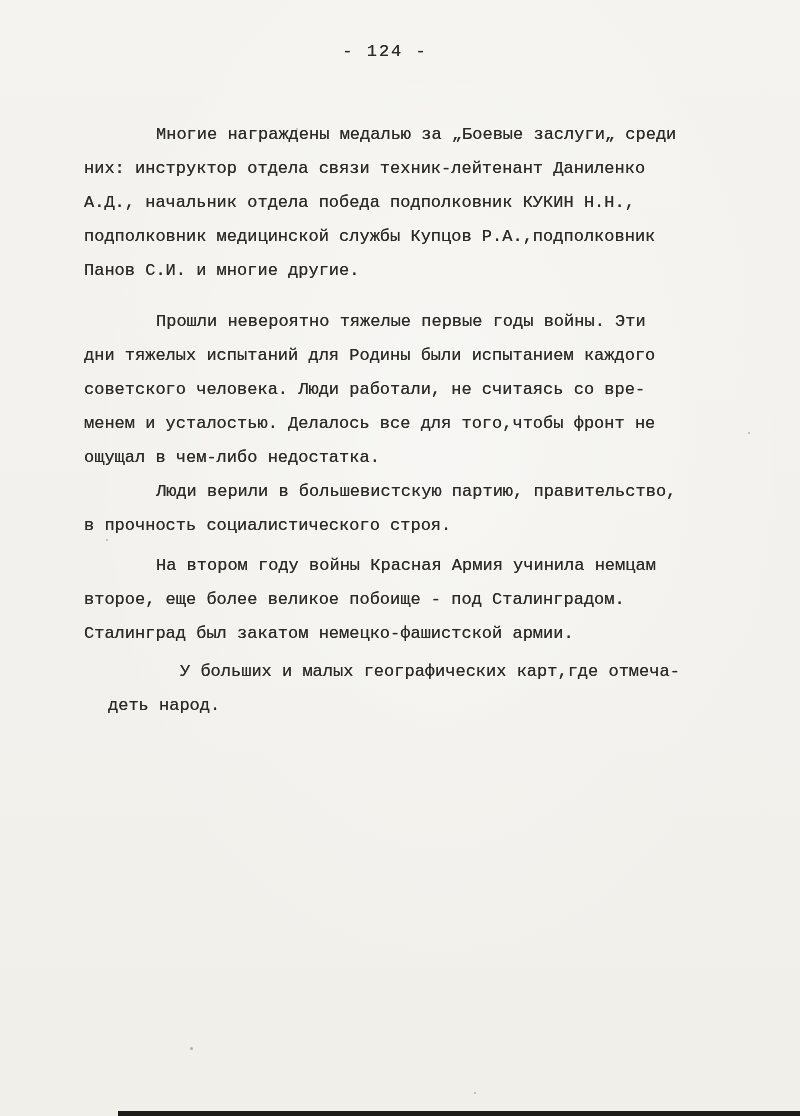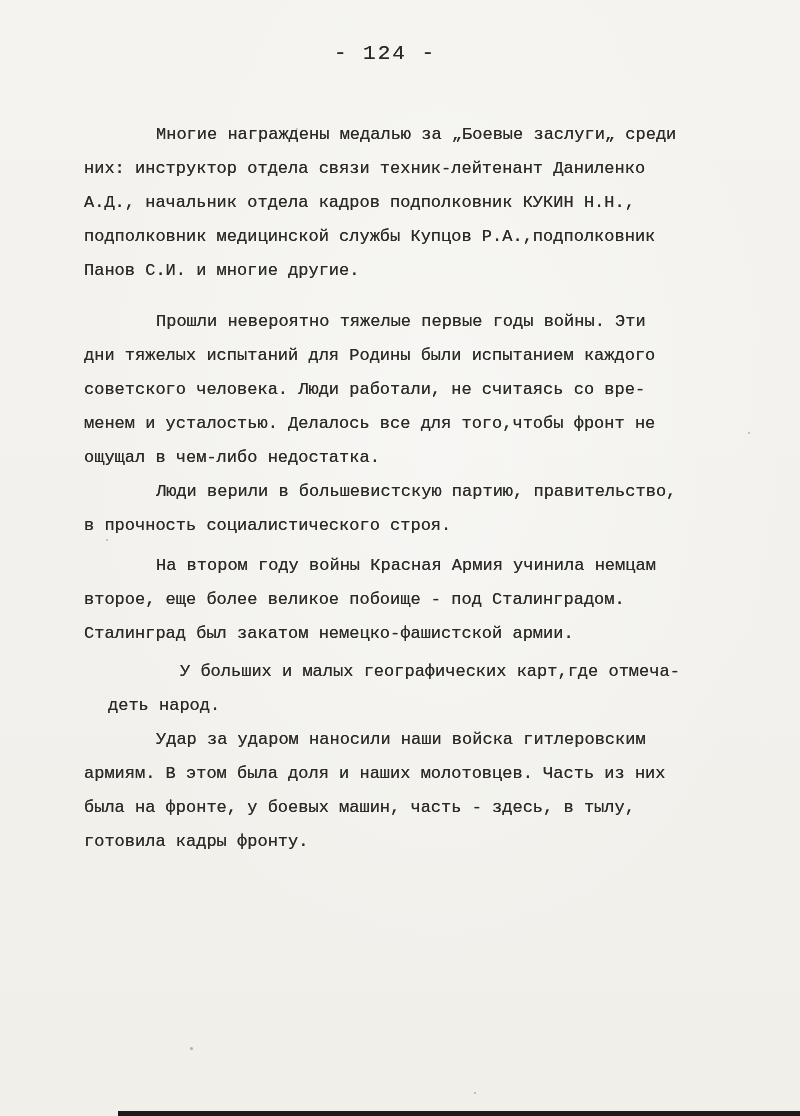--- a/index.html
+++ b/index.html
@@ -21,21 +21,21 @@
     background:
       radial-gradient(ellipse at 55% 40%, rgba(255,255,255,0.35) 0%, rgba(0,0,0,0) 60%),
       linear-gradient(180deg, #f4f3ef 0%, #f2f1ed 55%, #f1efe9 100%);
   }
   .page-number {
     position: absolute;
     top: 42px;
     left: 0;
     width: 770px;
     text-align: center;
-    font-size: 21px;
+    font-size: 17px;
     letter-spacing: 2px;
     text-shadow: 0 0 0.6px rgba(43,42,39,0.85);
   }
   .body-text {
     position: absolute;
     top: 118px;
     left: 84px;
     width: 690px;
     font-size: 17px;
     line-height: 34px;
@@ -73,21 +73,21 @@
 
 <div class="page">
 
   <div class="page-number">- 124 -</div>
 
   <div class="body-text">
 
     <div class="paragraph">
       <div class="line indent">Многие награждены медалью за „Боевые заслуги„ среди</div>
       <div class="line">них: инструктор отдела связи техник-лейтенант Даниленко</div>
-      <div class="line">А.Д., начальник отдела кадров подполковник КУКИН Н.Н.,</div>
+      <div class="line">А.Д., начальник отдела победа подполковник КУКИН Н.Н.,</div>
       <div class="line">подполковник медицинской службы Купцов Р.А.,подполковник</div>
       <div class="line">Панов С.И. и многие другие.</div>
     </div>
 
     <div class="paragraph gap-lg">
       <div class="line indent">Прошли невероятно тяжелые первые годы войны. Эти</div>
       <div class="line">дни тяжелых испытаний для Родины были испытанием каждого</div>
       <div class="line">советского человека. Люди работали, не считаясь со вре-</div>
       <div class="line">менем и усталостью. Делалось все для того,чтобы фронт не</div>
       <div class="line">ощущал в чем-либо недостатка.</div>
@@ -103,26 +103,20 @@
       <div class="line indent">На втором году войны Красная Армия учинила немцам</div>
       <div class="line">второе, еще более великое побоище - под Сталинградом.</div>
       <div class="line">Сталинград был закатом немецко-фашистской армии.</div>
     </div>
 
     <div class="paragraph gap-xs">
       <div class="line indent">У больших и малых географических карт,где отмеча-</div>
       <div class="line">деть народ.</div>
     </div>
 
-    <div class="paragraph">
-      <div class="line indent">Удар за ударом наносили наши войска гитлеровским</div>
-      <div class="line">армиям. В этом была доля и наших молотовцев. Часть из них</div>
-      <div class="line">была на фронте, у боевых машин, часть - здесь, в тылу,</div>
-      <div class="line">готовила кадры фронту.</div>
-    </div>
 
   </div>
 
   <div class="speck s1"></div>
   <div class="speck s2"></div>
   <div class="speck s3"></div>
   <div class="speck s4"></div>
   <div class="speck s5"></div>
 
   <div class="scan-strip-bottom"></div>

